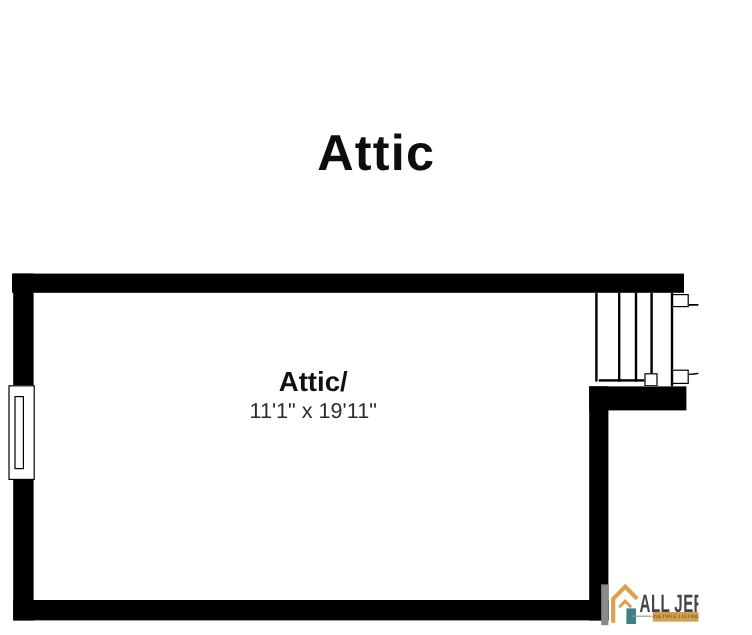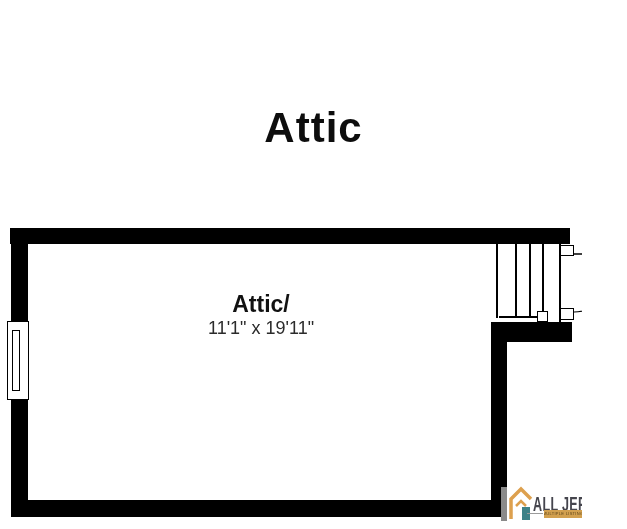--- a/index.html
+++ b/index.html
@@ -10,21 +10,21 @@
   .wall{position:absolute;background:#000;}
   
   .plan-title{
     position:absolute;left:0;top:104px;width:627px;text-align:center;
     font-size:42px;font-weight:bold;color:#0d0d0d;letter-spacing:1px;
   }
   
   .room-label{
     position:absolute;left:111px;top:292px;width:300px;text-align:center;color:#111;
   }
-  .room-name{font-size:23px;font-weight:bold;line-height:25px;}
+  .room-name{font-size:23px;font-weight:bold;line-height:25px;margin-top:14px;}
   .room-dims{font-size:18px;line-height:20px;color:#2b2b2b;margin-top:1px;}
   
   .window-outer{
     position:absolute;left:7px;top:321px;width:22px;height:79px;
     background:#fff;border:1.5px solid #000;box-sizing:border-box;
   }
   .window-inner{
     position:absolute;left:12px;top:330px;width:8px;height:61px;
     background:#fff;border:1px solid #000;box-sizing:border-box;
   }

